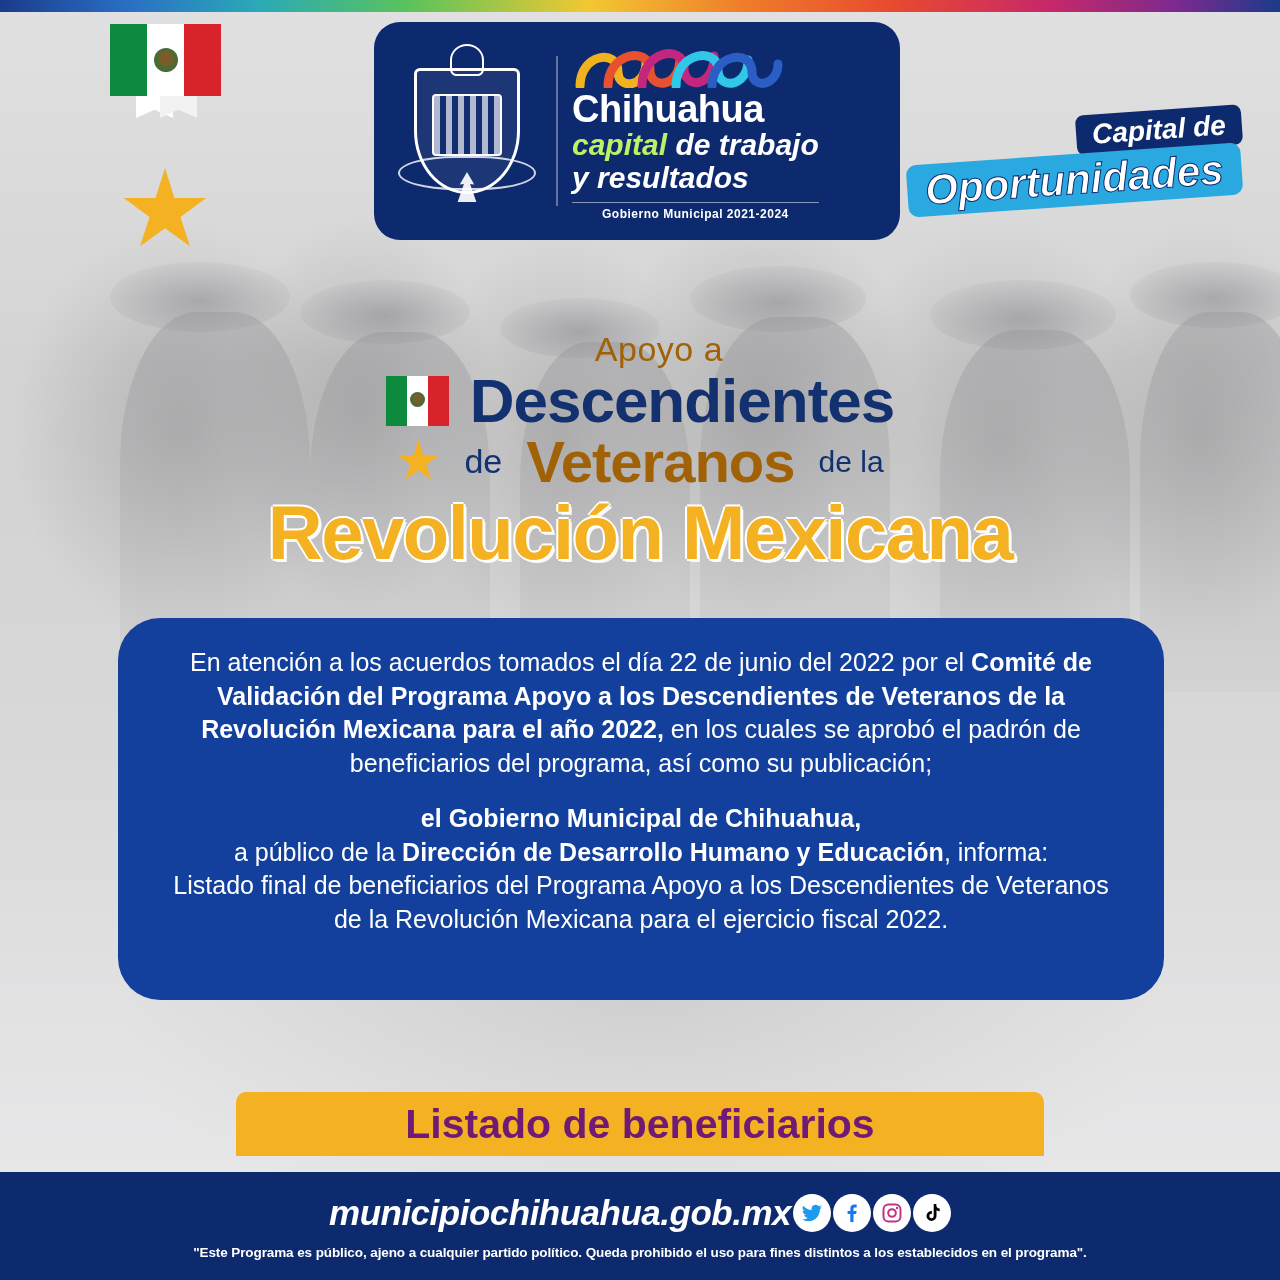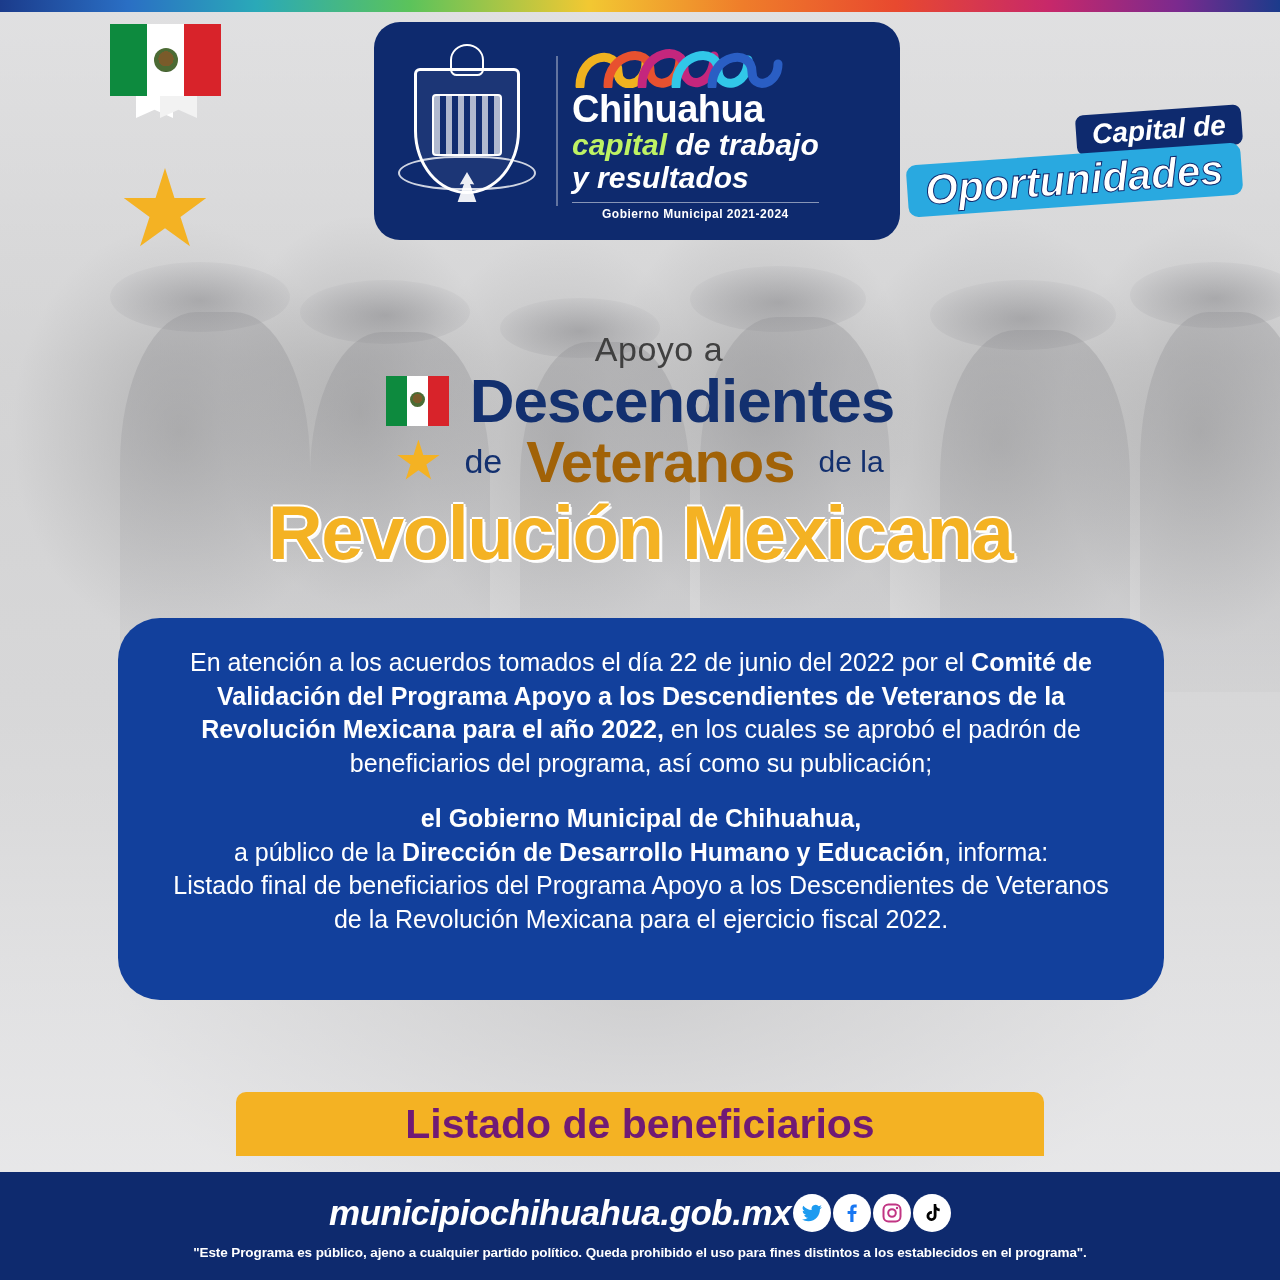--- a/index.html
+++ b/index.html
@@ -136,21 +136,21 @@
   }
   .cap-op .l2 {
     display: inline-block; transform: rotate(-4deg); margin-top: 4px;
     background: #29a9e0; color: #ffffff; font-size: 42px; font-weight: bold;
     padding: 2px 18px; border-radius: 10px; font-style: italic;
     -webkit-text-stroke: 1px #0e2a6e;
   }
 
   
   .title-wrap { position: absolute; top: 330px; left: 0; width: 1280px; z-index: 22; text-align: center; }
-  .title-line1 { font-size: 34px; color: #404040; font-weight: 300; letter-spacing: .5px; margin-left: 38px; }
+  .title-line1 { font-size: 34px; color: #a16207; font-weight: 300; letter-spacing: .5px; margin-left: 38px; }
   .title-row2 {
     display: flex; align-items: center; justify-content: center; gap: 20px; margin-top: -4px;
   }
   .mini-flag { width: 64px; height: 50px; position: relative; flex: none; }
   .mini-flag .mb { position: absolute; top: 0; width: 21px; height: 50px; }
   .mini-flag .g { left: 0; background: #0d8a3e; }
   .mini-flag .w { left: 21px; background: #fff; }
   .mini-flag .r { left: 42px; background: #d8232a; }
   .mini-flag .e { position: absolute; left: 24px; top: 16px; width: 15px; height: 15px; border-radius: 50%;
     background: radial-gradient(circle at 50% 45%, #7a5b2a 0 42%, #4c6b34 43% 70%, #3d5a2a 71% 100%); }

